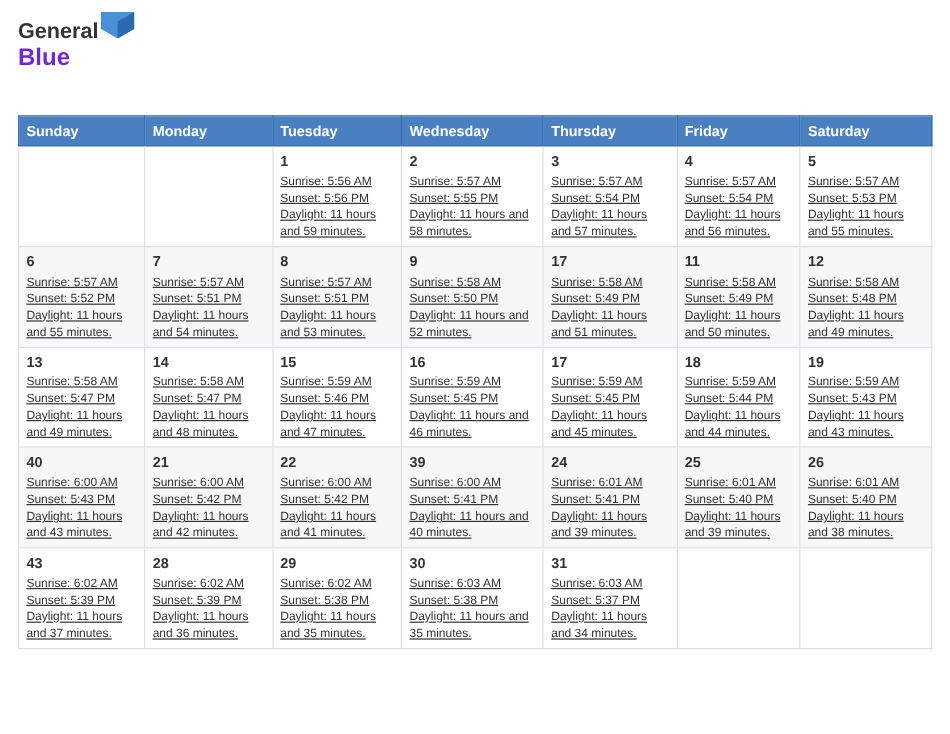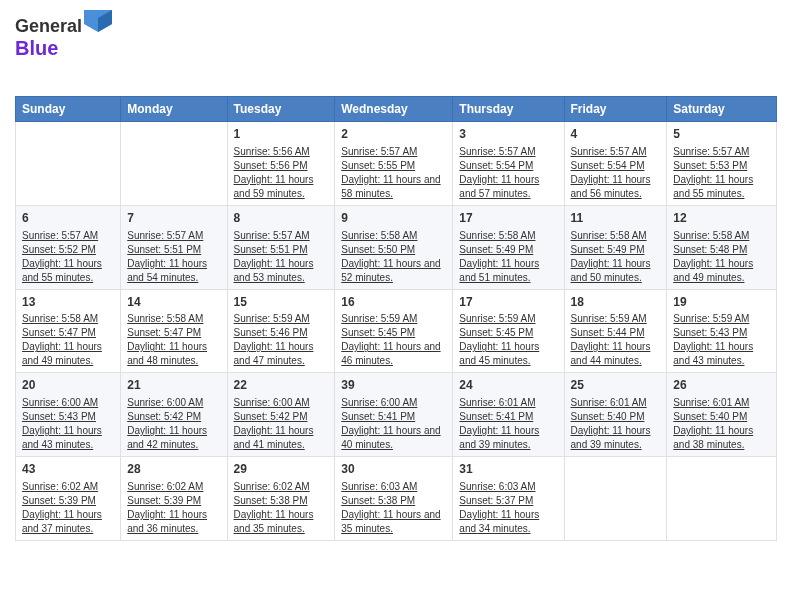--- a/index.html
+++ b/index.html
@@ -207,21 +207,21 @@
             <span class="day-num">18</span>
             <div class="cell-content">Sunrise: 5:59 AM<br>Sunset: 5:44 PM<br>Daylight: 11 hours and 44 minutes.</div>
           </td>
           <td>
             <span class="day-num">19</span>
             <div class="cell-content">Sunrise: 5:59 AM<br>Sunset: 5:43 PM<br>Daylight: 11 hours and 43 minutes.</div>
           </td>
         </tr>
         <tr>
           <td>
-            <span class="day-num">20</span>
+            <span class="day-num">40</span>
             <div class="cell-content">Sunrise: 6:00 AM<br>Sunset: 5:43 PM<br>Daylight: 11 hours and 43 minutes.</div>
           </td>
           <td>
             <span class="day-num">21</span>
             <div class="cell-content">Sunrise: 6:00 AM<br>Sunset: 5:42 PM<br>Daylight: 11 hours and 42 minutes.</div>
           </td>
           <td>
             <span class="day-num">22</span>
             <div class="cell-content">Sunrise: 6:00 AM<br>Sunset: 5:42 PM<br>Daylight: 11 hours and 41 minutes.</div>
           </td>

